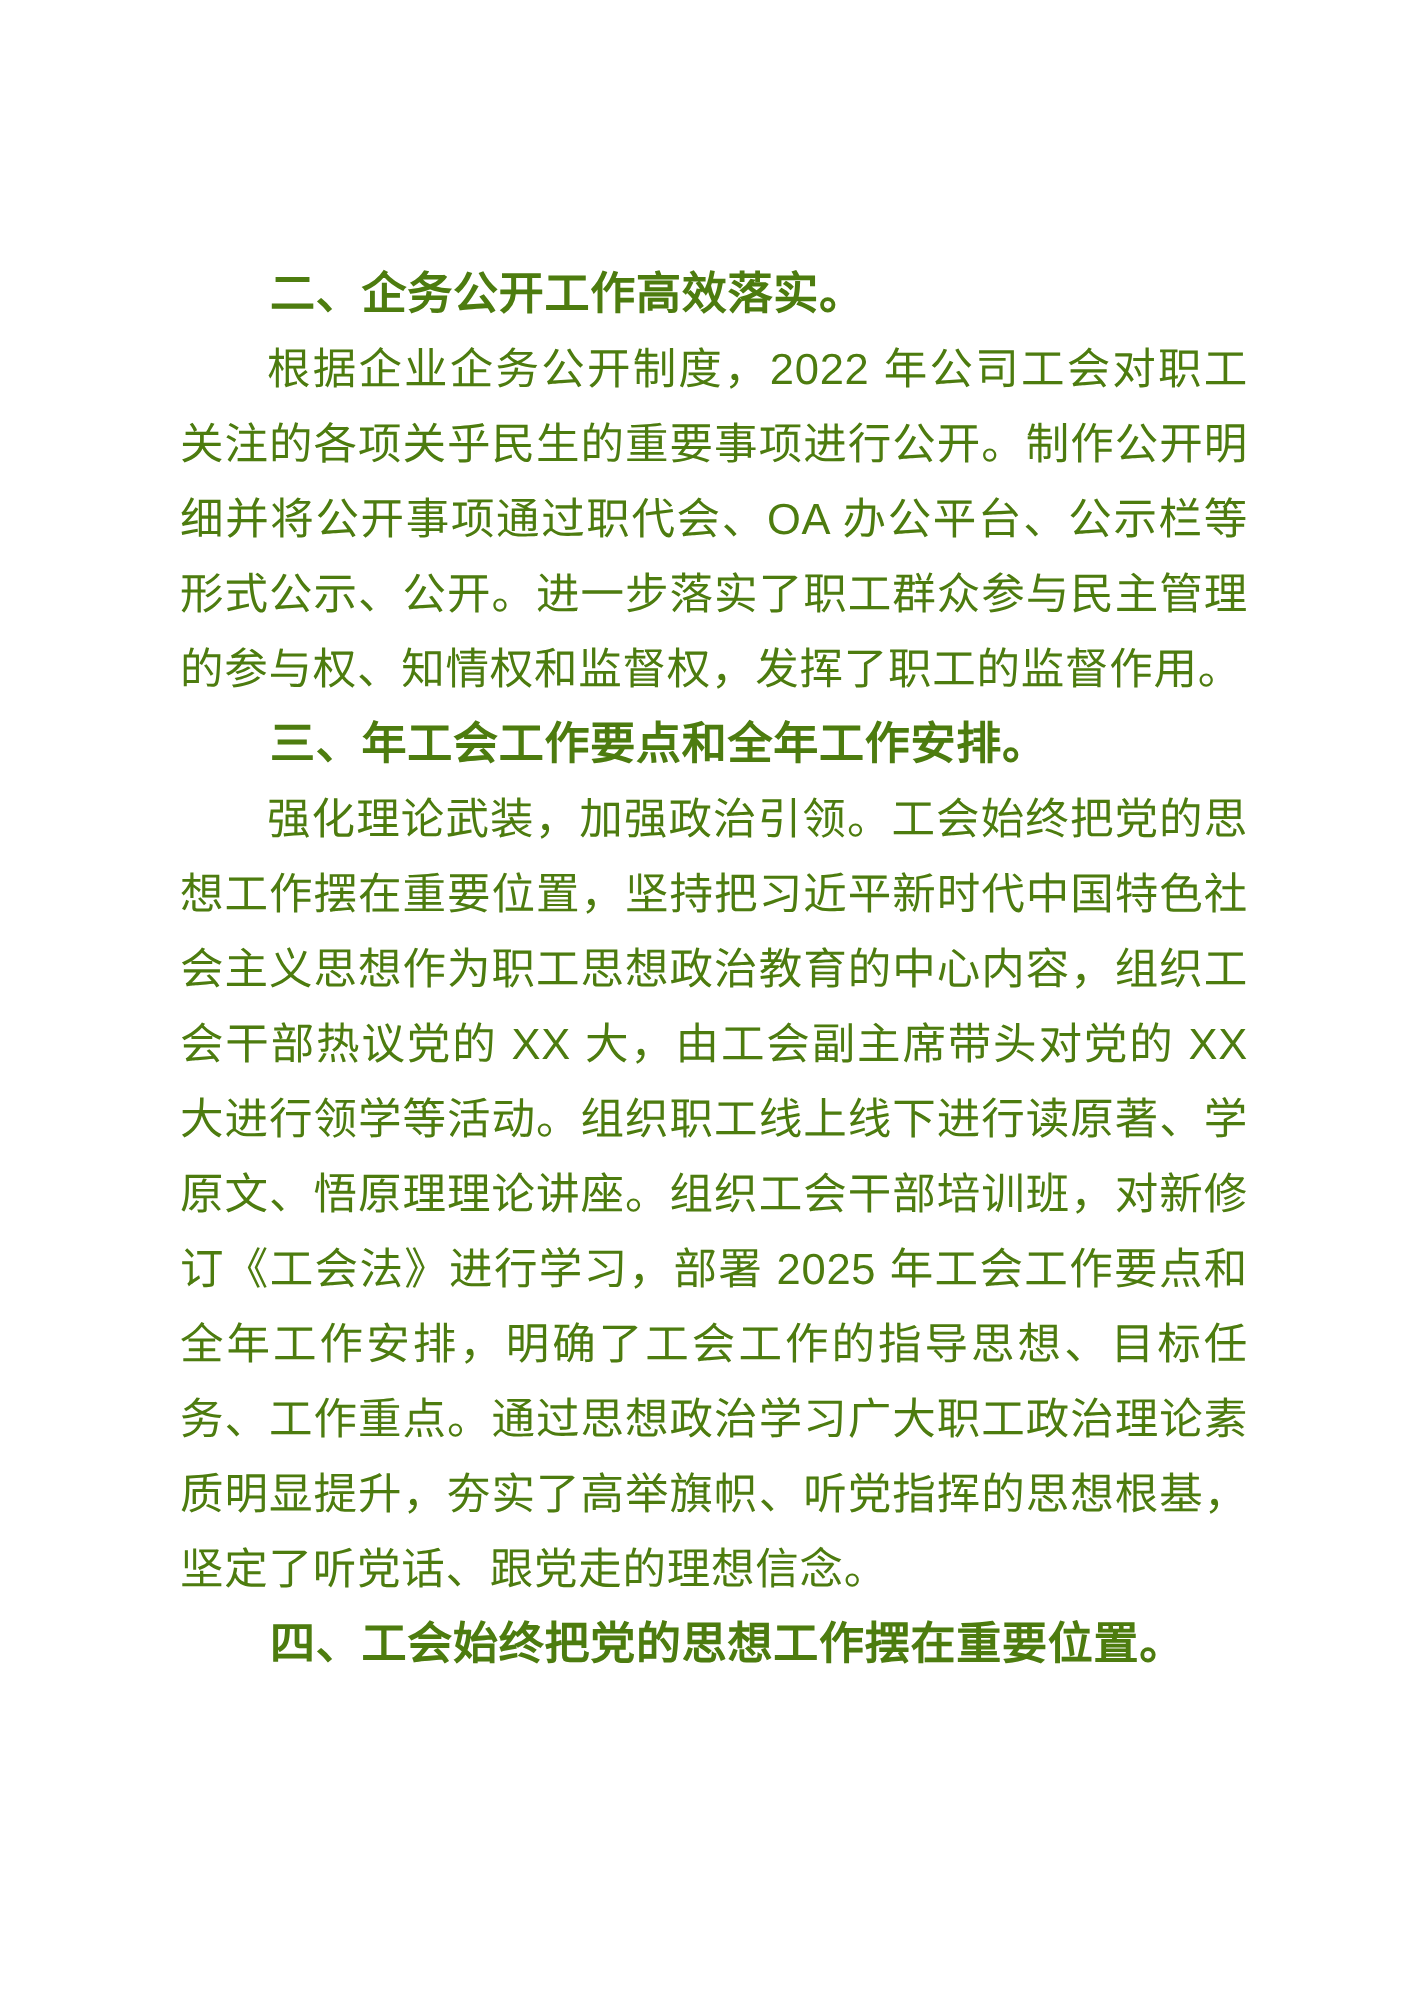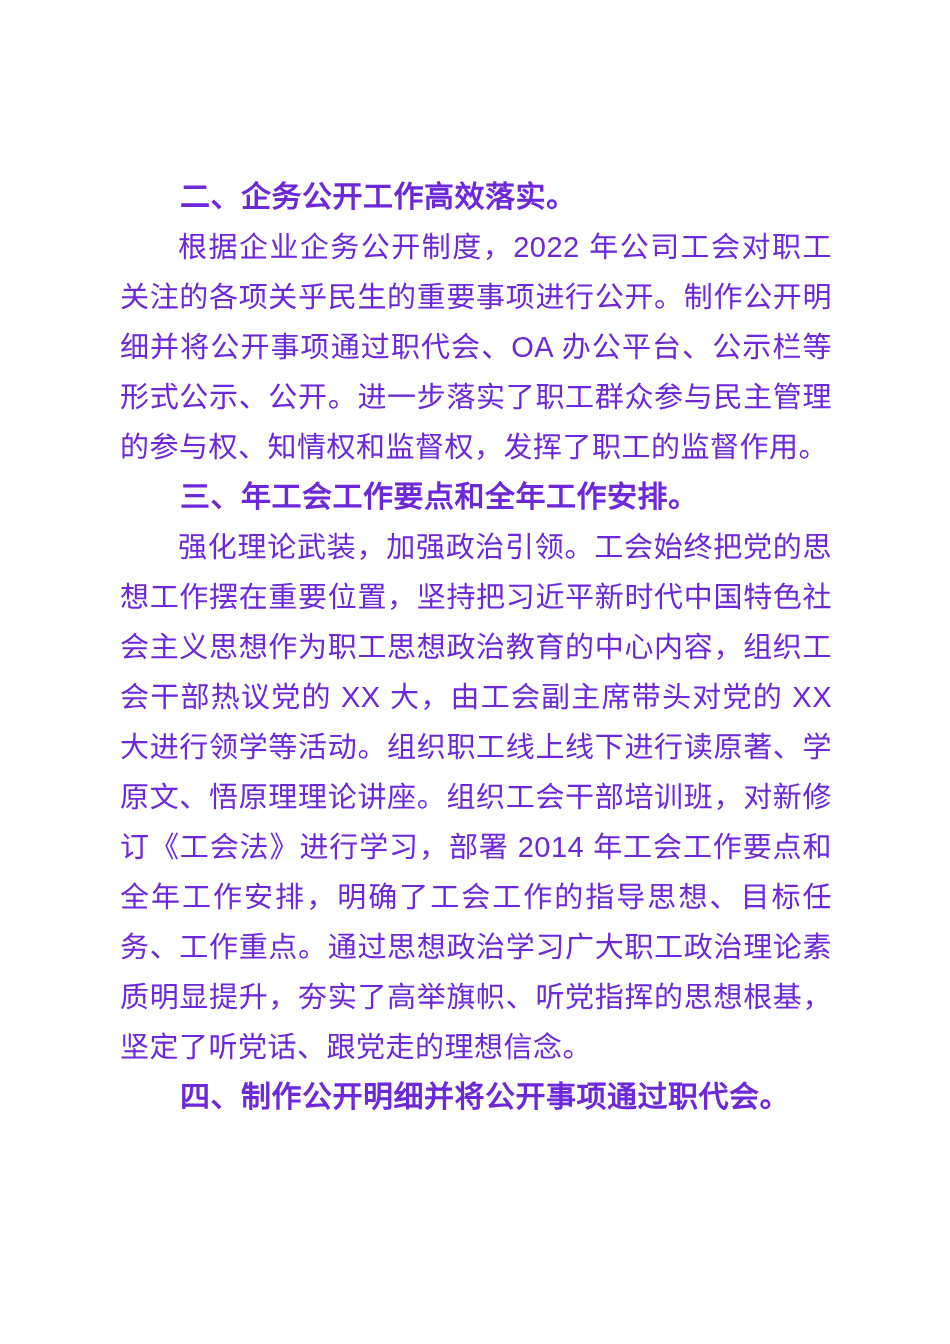--- a/index.html
+++ b/index.html
@@ -12,21 +12,21 @@
     width: 950px;
     height: 1344px;
     margin: 0 auto;
     background: #ffffff;
     box-sizing: border-box;
     padding: 172px 118px 0 120px;
     overflow: hidden;
   }
   .para {
     margin: 0;
-    color: #6d28d9;
+    color: #4d7c0f;
     font-size: 29px;
     line-height: 50px;
     text-align: justify;
     text-justify: inter-ideograph;
     text-indent: 2em;
     letter-spacing: 0.5px;
     word-break: break-all;
   }
   .para.body-text {
     font-family: Liberation Sans, sans-serif;
@@ -42,18 +42,18 @@
 <body>
 
 <div class="page">
 
   <p class="para heading">二、企务公开工作高效落实。</p>
 
   <p class="para body-text">根据企业企务公开制度，2022 年公司工会对职工关注的各项关乎民生的重要事项进行公开。制作公开明细并将公开事项通过职代会、OA 办公平台、公示栏等形式公示、公开。进一步落实了职工群众参与民主管理的参与权、知情权和监督权，发挥了职工的监督作用。</p>
 
   <p class="para heading">三、年工会工作要点和全年工作安排。</p>
 
-  <p class="para body-text">强化理论武装，加强政治引领。工会始终把党的思想工作摆在重要位置，坚持把习近平新时代中国特色社会主义思想作为职工思想政治教育的中心内容，组织工会干部热议党的 XX 大，由工会副主席带头对党的 XX 大进行领学等活动。组织职工线上线下进行读原著、学原文、悟原理理论讲座。组织工会干部培训班，对新修订《工会法》进行学习，部署 2014 年工会工作要点和全年工作安排，明确了工会工作的指导思想、目标任务、工作重点。通过思想政治学习广大职工政治理论素质明显提升，夯实了高举旗帜、听党指挥的思想根基，坚定了听党话、跟党走的理想信念。</p>
+  <p class="para body-text">强化理论武装，加强政治引领。工会始终把党的思想工作摆在重要位置，坚持把习近平新时代中国特色社会主义思想作为职工思想政治教育的中心内容，组织工会干部热议党的 XX 大，由工会副主席带头对党的 XX 大进行领学等活动。组织职工线上线下进行读原著、学原文、悟原理理论讲座。组织工会干部培训班，对新修订《工会法》进行学习，部署 2025 年工会工作要点和全年工作安排，明确了工会工作的指导思想、目标任务、工作重点。通过思想政治学习广大职工政治理论素质明显提升，夯实了高举旗帜、听党指挥的思想根基，坚定了听党话、跟党走的理想信念。</p>
 
-  <p class="para heading">四、制作公开明细并将公开事项通过职代会。</p>
+  <p class="para heading">四、工会始终把党的思想工作摆在重要位置。</p>
 
 
 </div>
 
 </body></html>

